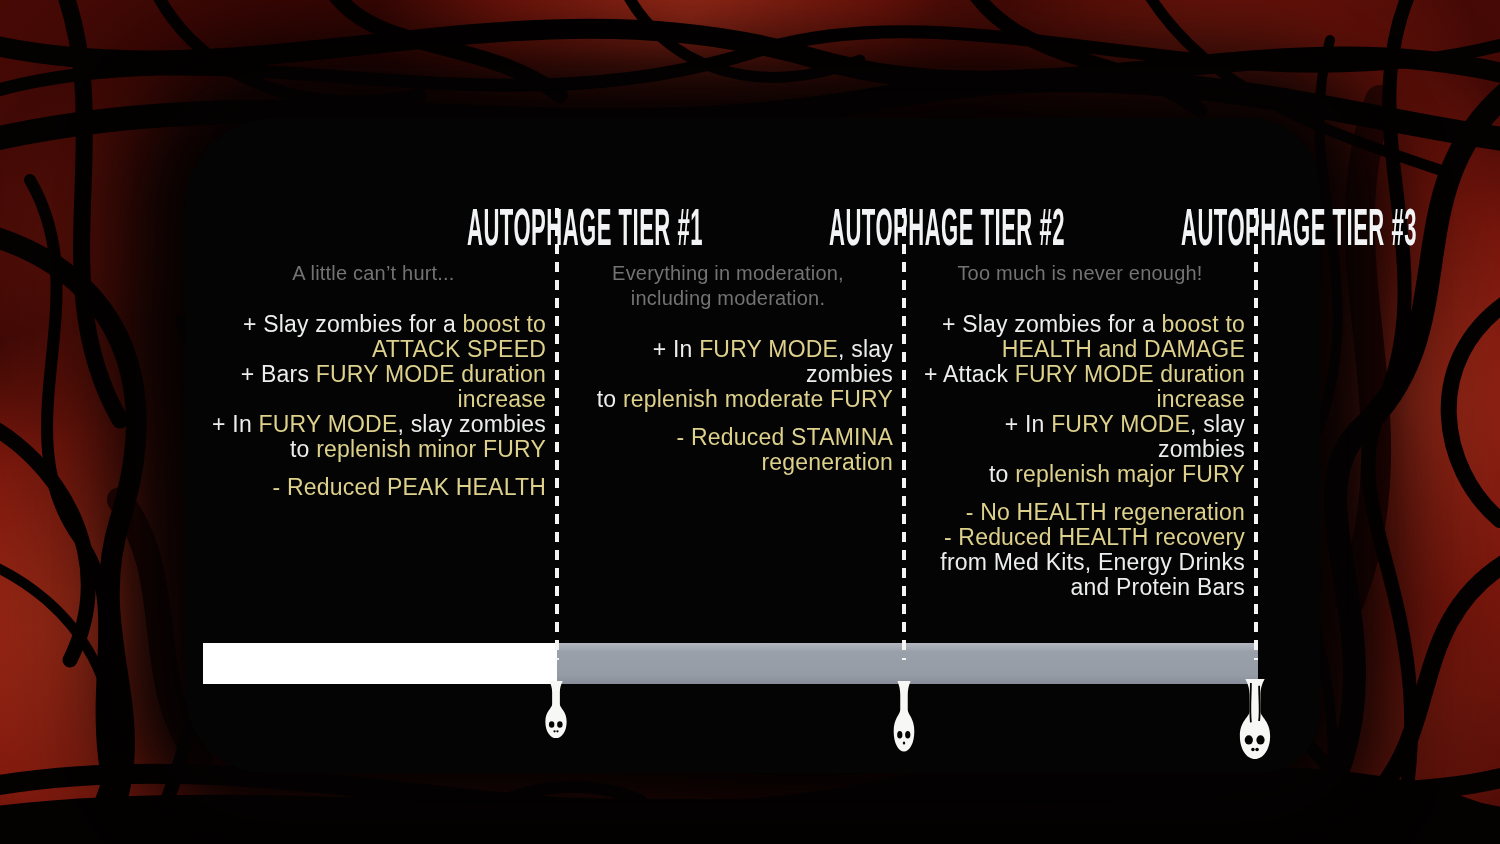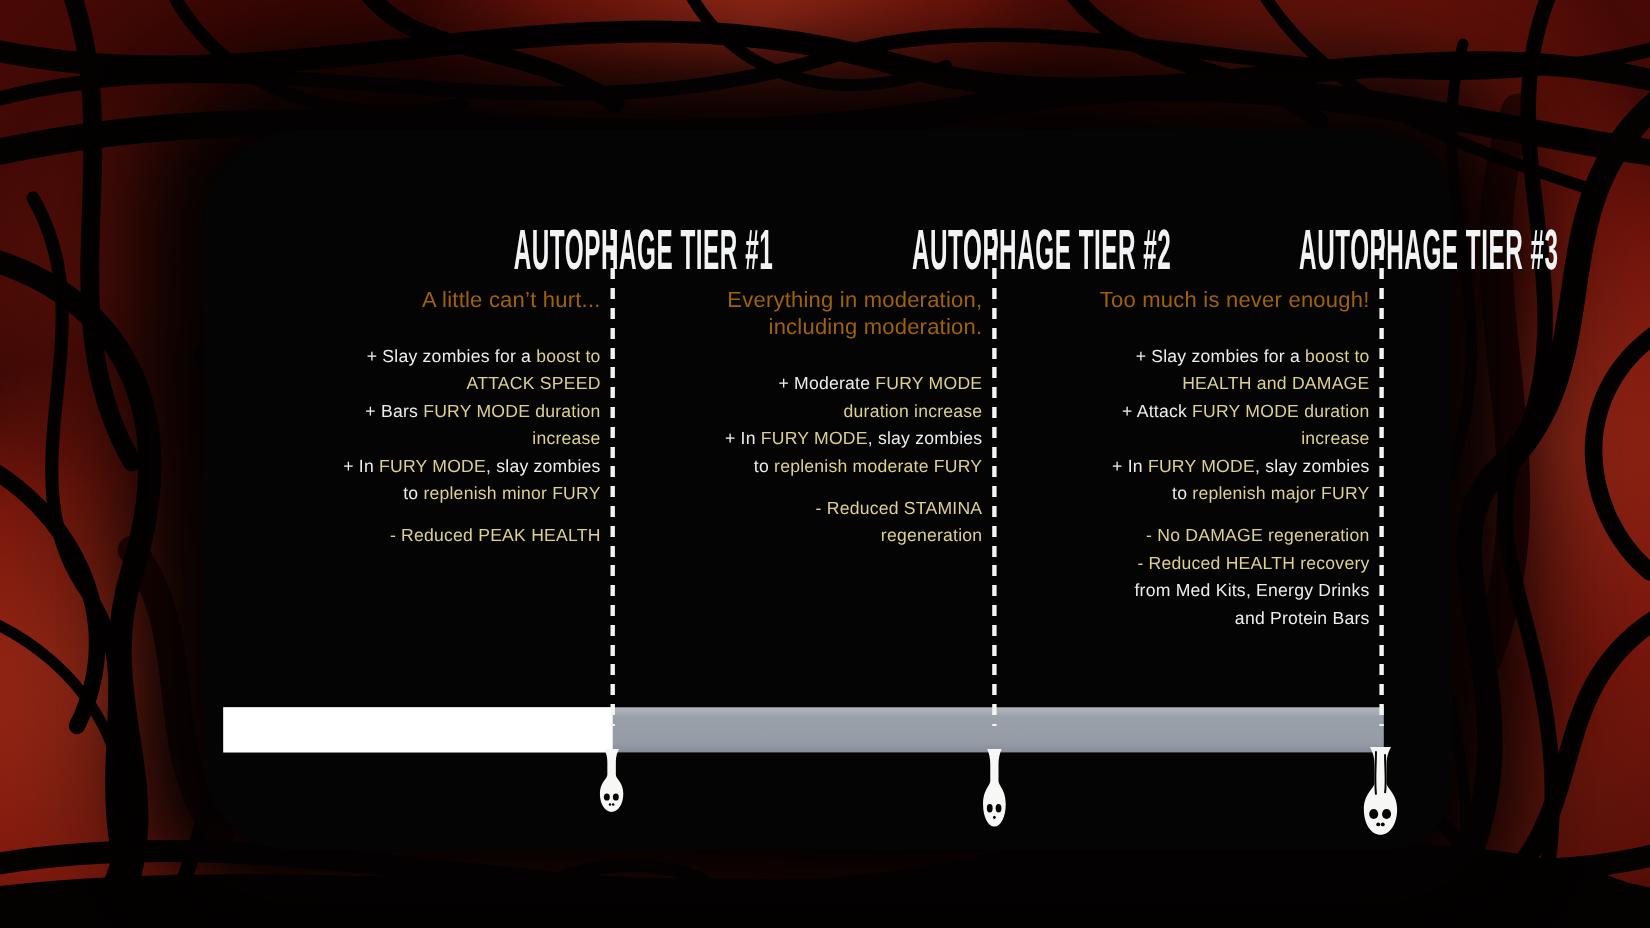--- a/index.html
+++ b/index.html
@@ -30,22 +30,22 @@
 
   
   .tier{position:absolute;top:205px;text-align:right;z-index:3;color:#ecedee;}
   .tier-1{right:954px;width:345px;}
   .tier-2{right:607px;width:330px;}
   .tier-3{right:255px;width:330px;}
   .tier-title{display:inline-block;font-size:47px;font-weight:700;letter-spacing:1px;
     color:#f2f3f4;line-height:44px;margin:0 0 12px 0;white-space:nowrap;
     transform:scale(.47,1.1);transform-origin:100% 50%;}
   .tier-sub{font-size:20px;line-height:25px;margin:0 0 26px 0;white-space:pre-line;
-    color:#a16207;letter-spacing:.2px;}
-  .rich .line{font-size:16px;line-height:25px;white-space:pre-line;letter-spacing:.2px;}
+    color:#737373;letter-spacing:.2px;text-align:center;}
+  .rich .line{font-size:23px;line-height:25px;white-space:pre-line;letter-spacing:.2px;}
   .rich .w{color:#eceded;}
   .rich .y{color:#ddd18c;}
   .drawbacks{margin-top:13px;}
 
   
   .vsep{position:absolute;top:208px;width:4px;height:452px;z-index:4;
     background:repeating-linear-gradient(180deg,#f4f4f4 0 10px,transparent 10px 18px);}
   .vsep-1{left:555px;} .vsep-2{left:902px;} .vsep-3{left:1254px;}
 
   
@@ -122,22 +122,20 @@
     <div class="rich drawbacks">
         <div class="line"><span class="y">- Reduced PEAK HEALTH</span></div>
       </div>
   </div>
 
   <div class="tier tier-2">
     <div class="tier-title">AUTOPHAGE TIER #2</div>
     <div class="tier-sub">Everything in moderation,
 including moderation.</div>
     <div class="rich perks">
-        <div class="line"><span class="w">+ Moderate </span><span class="y">FURY MODE
-duration increase</span></div>
         <div class="line"><span class="w">+ In </span><span class="y">FURY MODE</span><span class="w">, slay zombies
 to </span><span class="y">replenish moderate FURY</span></div>
       </div>
     <div class="rich drawbacks">
         <div class="line"><span class="y">- Reduced STAMINA
 regeneration</span></div>
       </div>
   </div>
 
   <div class="tier tier-3">
@@ -145,21 +143,21 @@
     <div class="tier-sub">Too much is never enough!</div>
     <div class="rich perks">
         <div class="line"><span class="w">+ Slay zombies for a </span><span class="y">boost to
 HEALTH and DAMAGE</span></div>
         <div class="line"><span class="w">+ Attack </span><span class="y">FURY MODE duration
 increase</span></div>
         <div class="line"><span class="w">+ In </span><span class="y">FURY MODE</span><span class="w">, slay zombies
 to </span><span class="y">replenish major FURY</span></div>
       </div>
     <div class="rich drawbacks">
-        <div class="line"><span class="y">- No DAMAGE regeneration</span></div>
+        <div class="line"><span class="y">- No HEALTH regeneration</span></div>
         <div class="line"><span class="y">- Reduced HEALTH recovery
 </span><span class="w">from Med Kits, Energy Drinks
 and Protein Bars</span></div>
       </div>
   </div>
 
   <div class="vsep vsep-1"></div>
   <div class="vsep vsep-2"></div>
   <div class="vsep vsep-3"></div>
 

